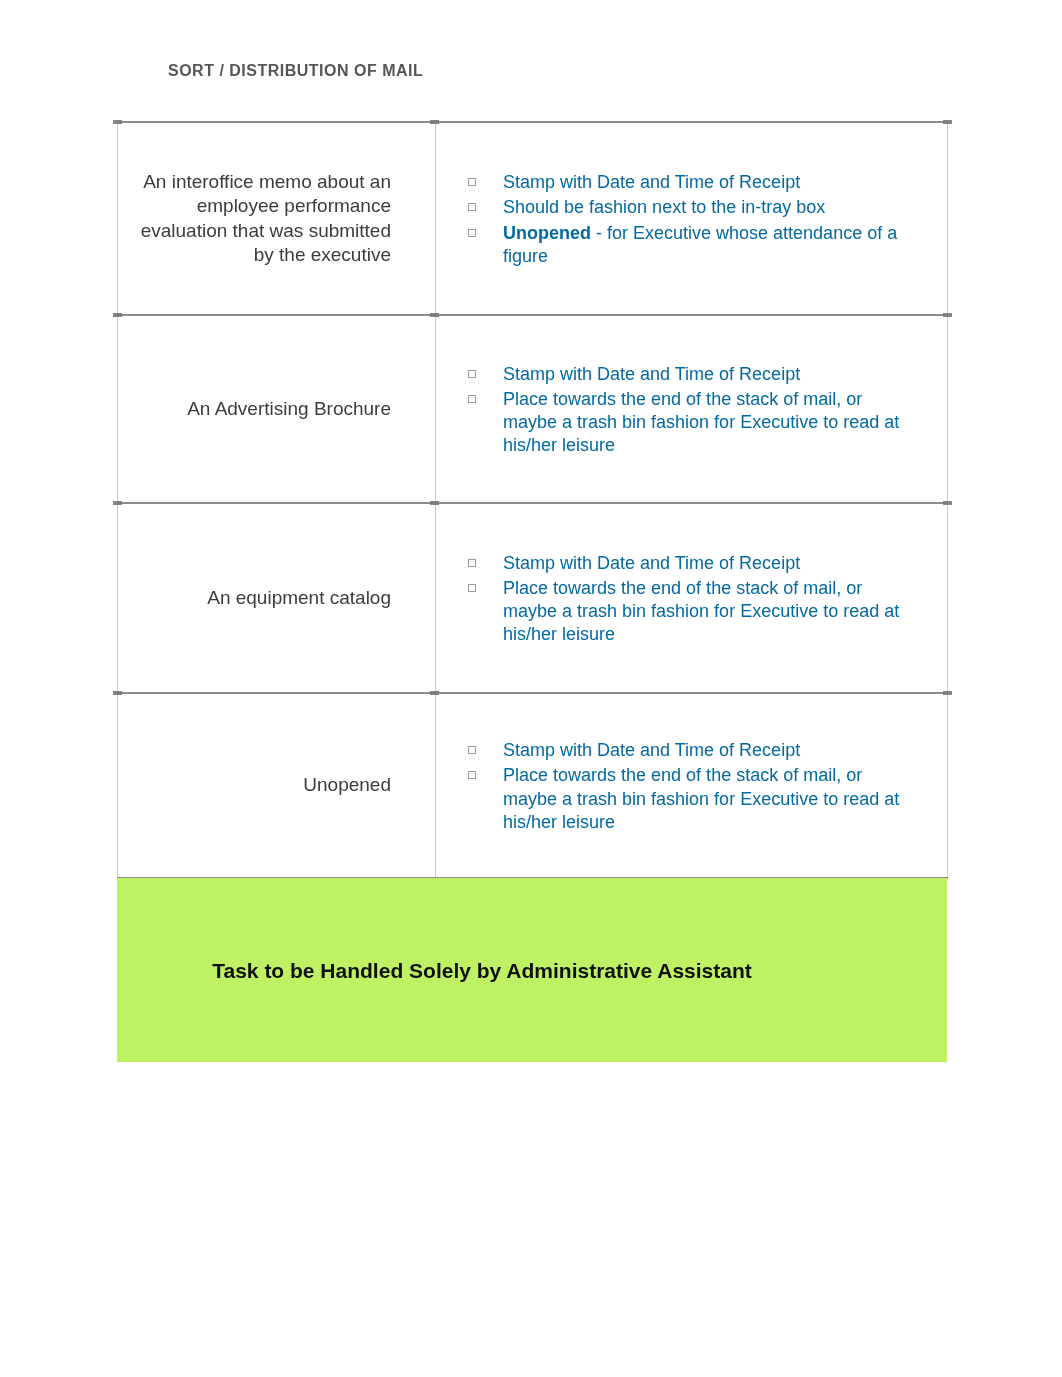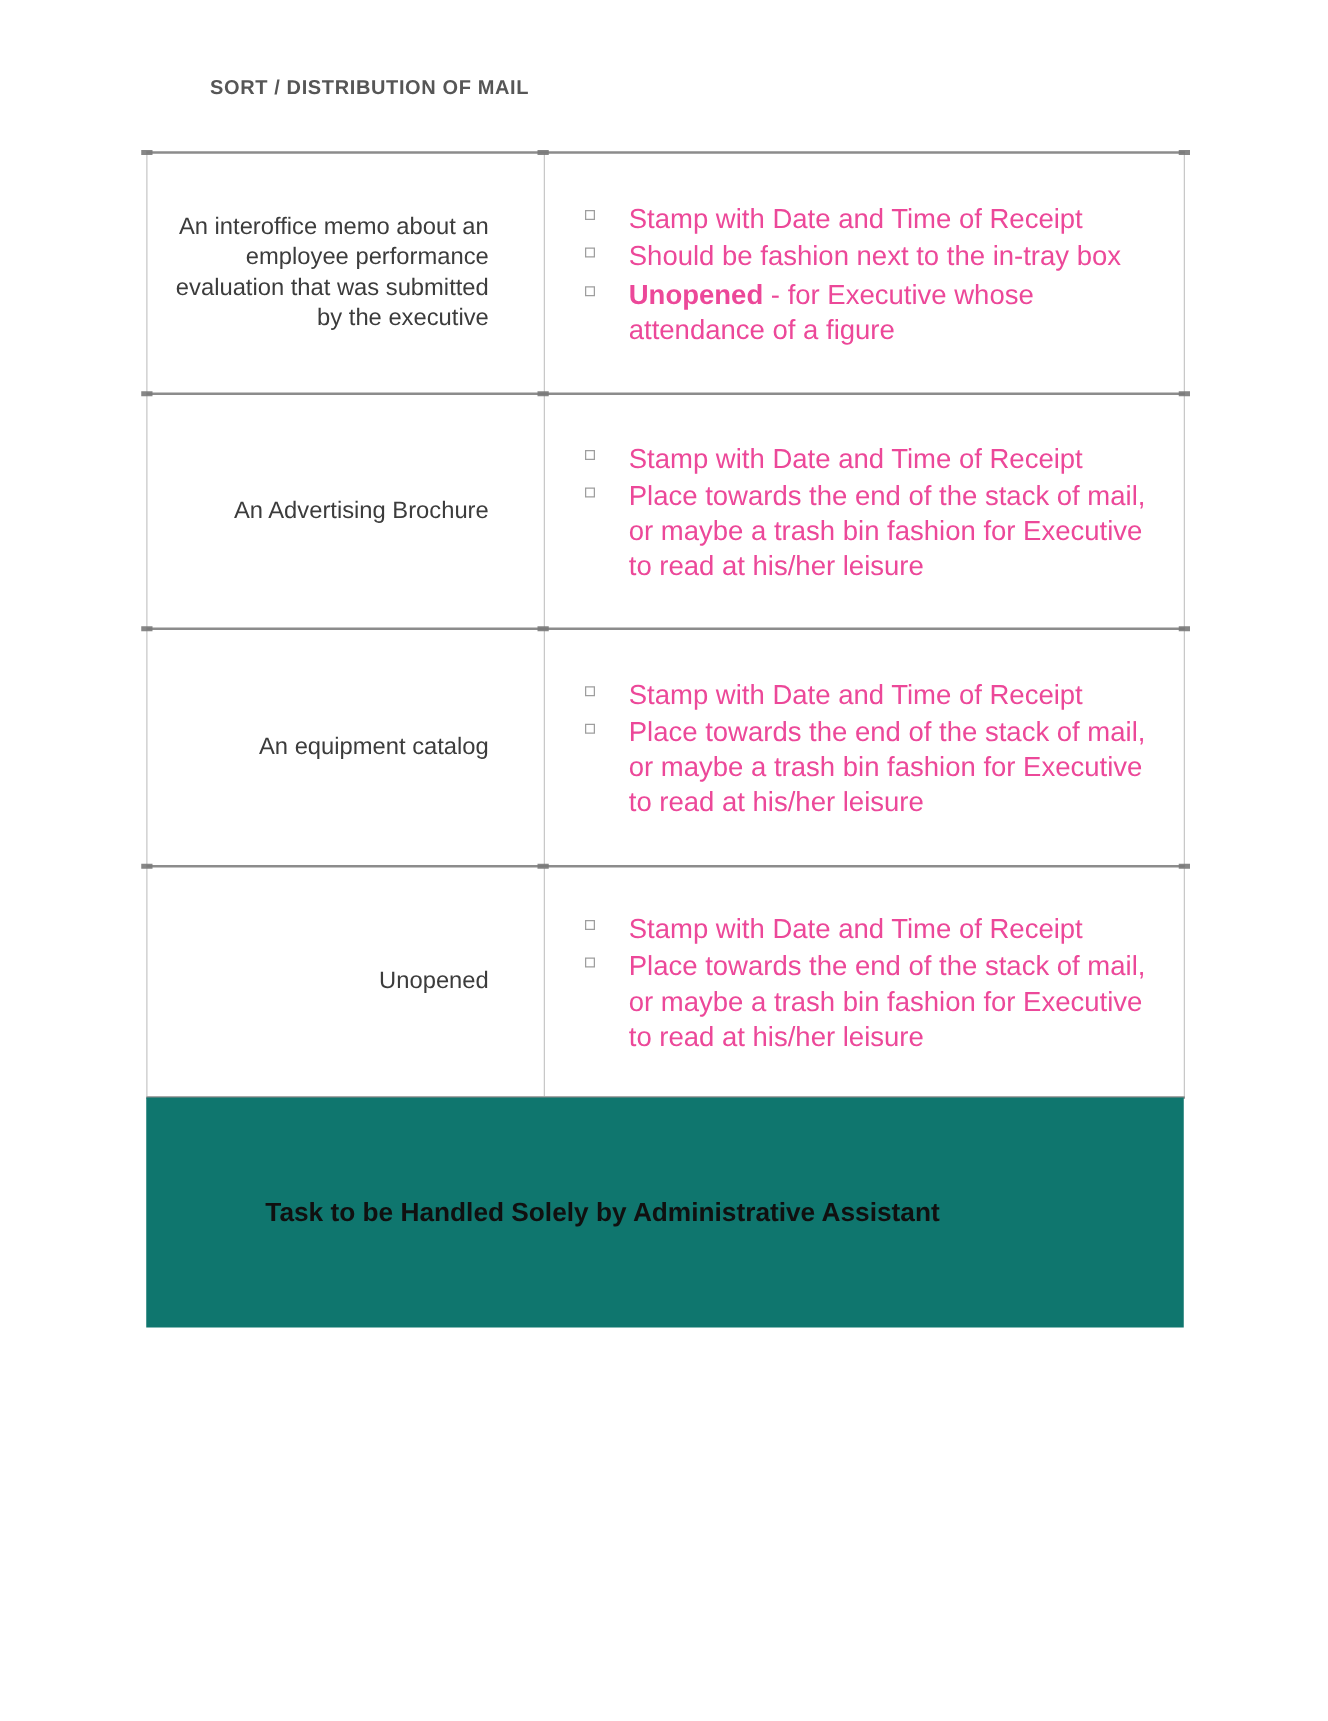--- a/index.html
+++ b/index.html
@@ -5,30 +5,30 @@
   html,body{margin:0;padding:0;}
   body{width:1062px;height:1377px;background:#ffffff;font-family:"Liberation Serif",serif;overflow:hidden;}
   .page{position:relative;width:1062px;height:1377px;}
   .title{position:absolute;left:128px;top:62px;font-family:"Liberation Sans",sans-serif;font-size:16px;font-weight:bold;letter-spacing:0.5px;color:#565656;margin-left:40px;}
   table.mail{position:absolute;left:117px;top:121px;width:830px;border-collapse:collapse;table-layout:fixed;}
   table.mail td{border:1px solid #c8c8c8;border-top:2px solid #8c8c8c;border-bottom:2px solid #8c8c8c;vertical-align:middle;padding:0;}
   .c1{width:317px;text-align:right;}
   .c2{width:511px;}
   .celltext{font-family:"Liberation Sans",sans-serif;font-size:19px;color:#3c3c3c;line-height:1.29;padding:0 44px 0 22px;}
   ul.b{margin:0;padding:0;list-style:none;position:relative;top:1px;width:417px;margin-left:67px;}
-  ul.b li{position:relative;font-family:"Liberation Sans",sans-serif;font-size:22px;color:#ec4899;line-height:1.28;margin:0 0 2px 0;}
+  ul.b li{position:relative;font-family:"Liberation Sans",sans-serif;font-size:18px;color:#0369a1;line-height:1.28;margin:0 0 2px 0;}
   ul.b li:last-child{margin-bottom:0;}
   ul.b li:before{content:"";position:absolute;left:-35px;top:7px;width:6px;height:6px;border:1px solid #9e9e9e;}
   ul.b li b{font-weight:bold;}
   .r1{height:193px;}
   .r2{height:188px;}
   .r3{height:190px;}
   .r4{height:185px;}
   .junc{position:absolute;width:9px;height:4px;background:#7a7a7a;opacity:.9;}
-  .banner{position:absolute;left:117px;top:878px;width:830px;height:184px;background:#0f766e;}
+  .banner{position:absolute;left:117px;top:878px;width:830px;height:184px;background:#bef264;}
   .banner .btxt{position:absolute;left:0;right:0;top:81px;text-align:center;font-family:"Liberation Sans",sans-serif;font-size:21px;font-weight:bold;color:#101010;padding-right:100px;}
 </style>
 </head>
 <body>
 
 <div class="page">
   <div class="title">SORT / DISTRIBUTION OF MAIL</div>
   <table class="mail">
     <tbody>
       <tr class="r1">

